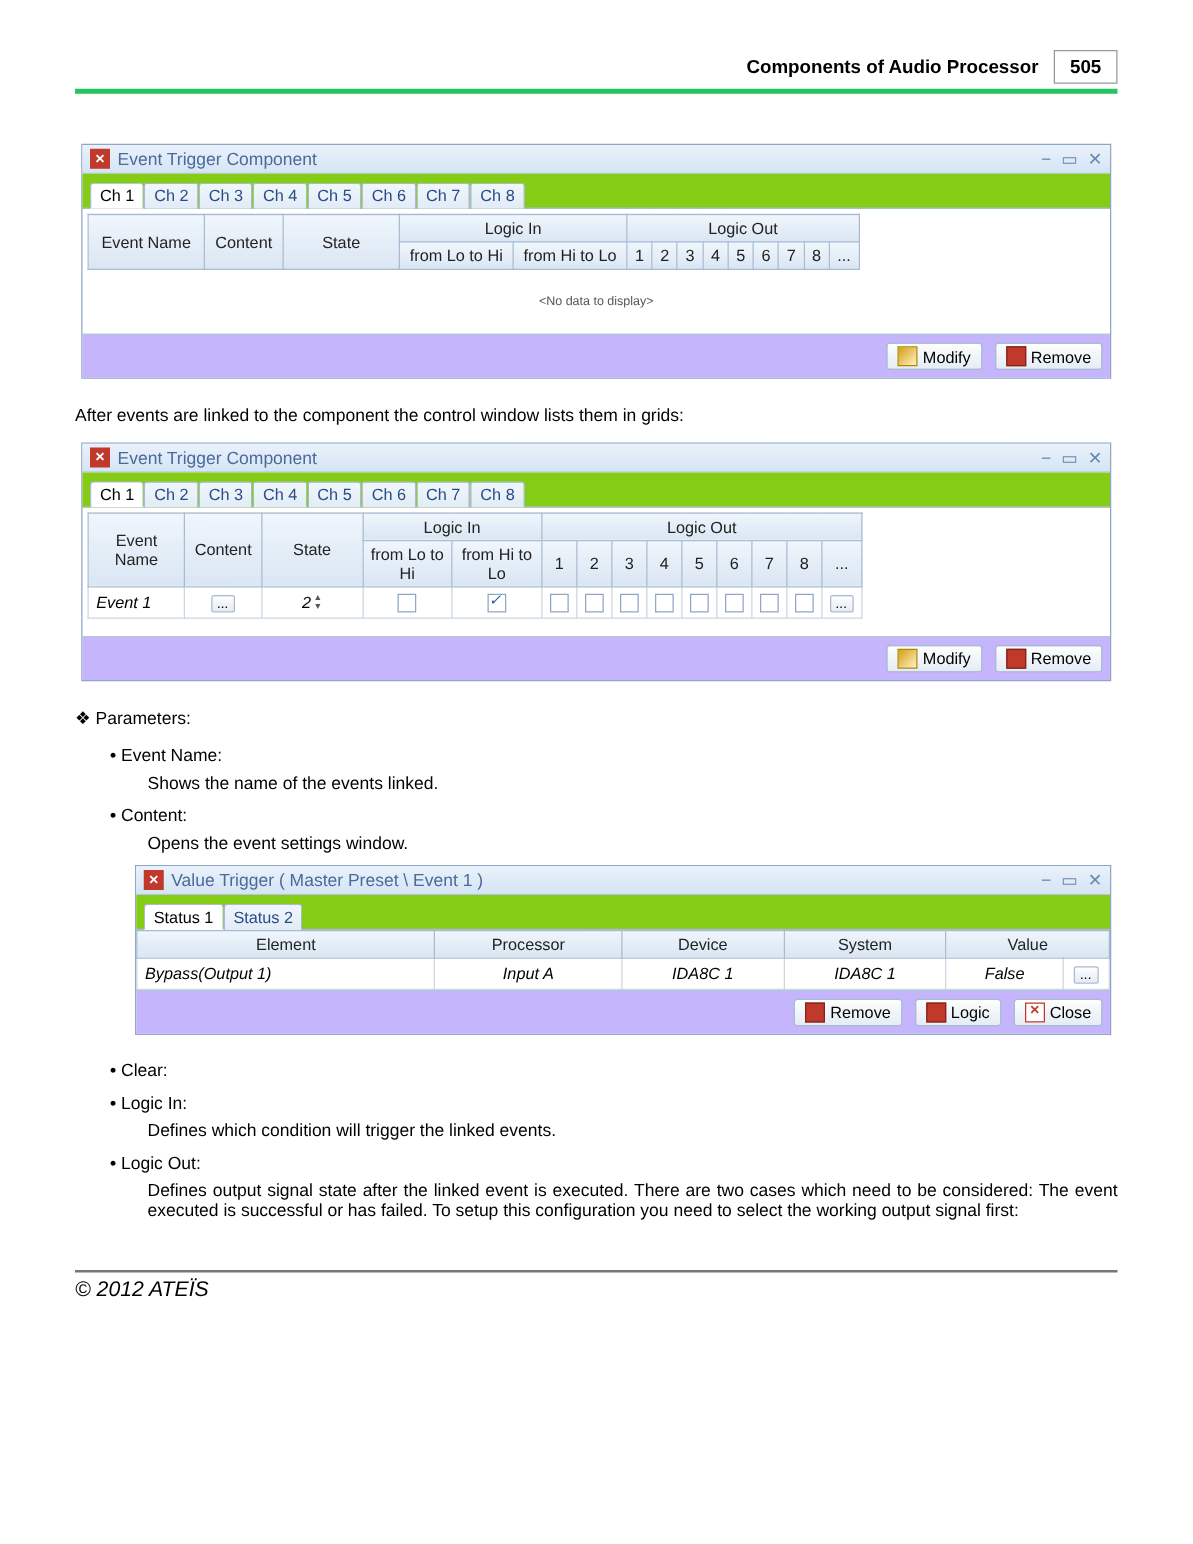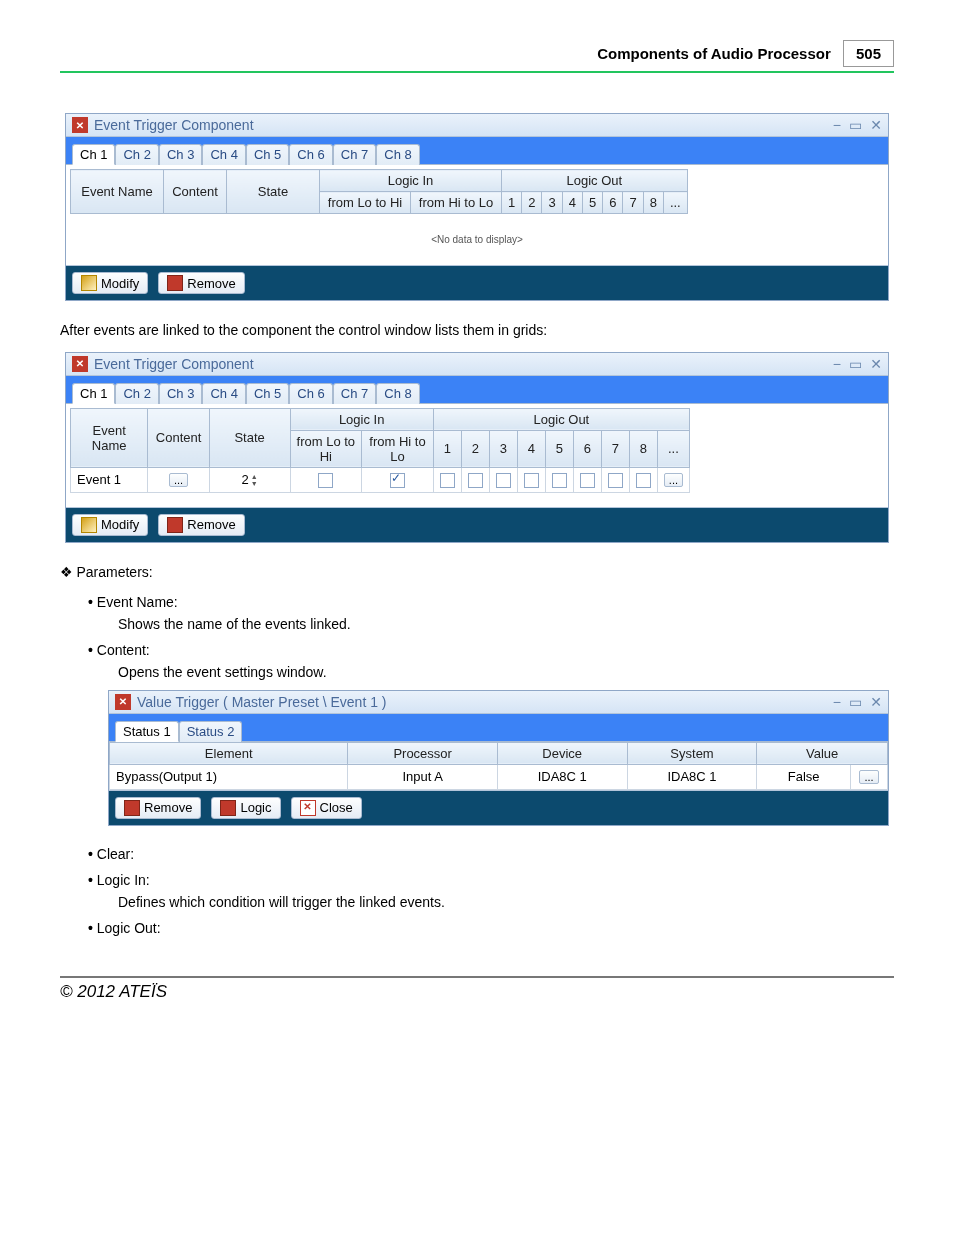--- a/index.html
+++ b/index.html
@@ -9,21 +9,21 @@
     background: #fff;
     margin: 0;
     padding: 40px 60px;
     width: 834px;
   }
   .page-header {
     text-align: right;
     font-weight: bold;
     font-size: 15px;
     padding-bottom: 4px;
-    border-bottom: 2px solid #22c55e;
+    border-bottom: 4px solid #22c55e;
     margin-bottom: 40px;
   }
   .page-header .num {
     display: inline-block;
     border: 1px solid #999;
     padding: 4px 12px;
     margin-left: 8px;
     font-weight: bold;
   }
   .window {
@@ -49,21 +49,21 @@
     flex: 1;
     color: #4a6a9a;
     font-size: 14px;
   }
   .titlebar-controls { display: flex; gap: 8px; color: #6a87ad; font-size: 14px; }
   .titlebar-controls span { cursor: default; }
 
   .tabs-row {
     display: flex;
     padding: 6px 6px 0 6px;
-    background: #3b82f6;
+    background: #84cc16;
     border-bottom: 1px solid #a9bbd1;
   }
   .tab {
     border: 1px solid #a9bbd1;
     border-bottom: none;
     padding: 2px 7px;
     margin-right: 0;
     font-size: 13px;
     color: #2a4c84;
     background: linear-gradient(#f0f6fc, #e2ecf6);
@@ -89,34 +89,36 @@
     padding: 3px 6px;
     font-weight: normal;
     text-align: center;
     color: #222;
   }
   .grid td {
     border: 1px solid #ccd6e2;
     padding: 3px 6px;
     text-align: center;
     height: 18px;
+    font-style: italic;
   }
   .grid .lalign { text-align: left; }
   .no-data {
     text-align: center;
     padding: 20px 0;
     color: #555;
     font-size: 10px;
   }
   .buttons-row {
     border-top: 1px solid #b3c5da;
     padding: 6px;
     display: flex;
+    justify-content: flex-end;
     gap: 10px;
-    background: #0c4a6e;
+    background: #c4b5fd;
   }
   .btn {
     border: 1px solid #a9bbd1;
     background: linear-gradient(#fdfefe, #e5ecf5);
     padding: 2px 8px;
     font-size: 13px;
     display: inline-flex;
     align-items: center;
     gap: 4px;
     border-radius: 3px;
@@ -388,16 +390,17 @@
   </li>
   <li>
     <span>Clear:</span>
   </li>
   <li>
     <span>Logic In:</span>
     <div class="sub">Defines which condition will trigger the linked events.</div>
   </li>
   <li>
     <span>Logic Out:</span>
+    <div class="sub" style="text-align:justify">Defines output signal state after the linked event is executed. There are two cases which need to be considered: The event executed is successful or has failed. To setup this configuration you need to select the working output signal first:</div>
   </li>
 </ul>
 
 <div class="footer">© 2012 ATEÏS</div>
 
 </body></html>

